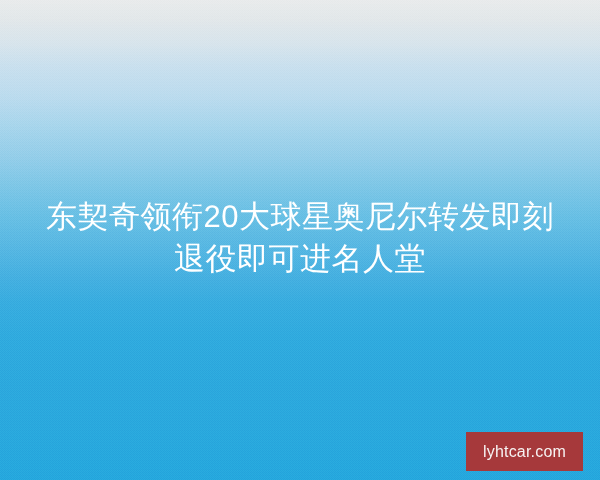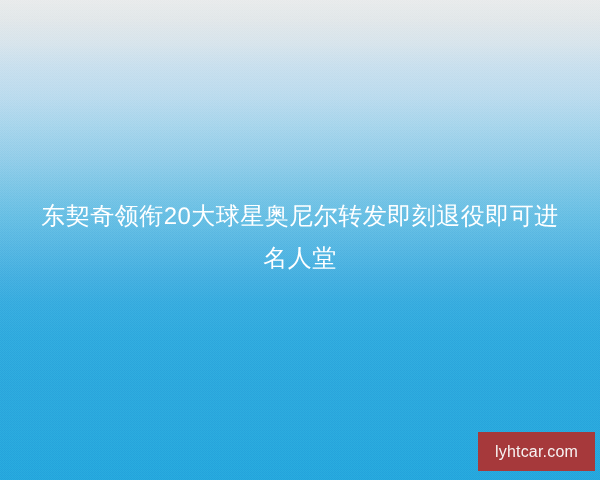--- a/index.html
+++ b/index.html
@@ -62,34 +62,34 @@
   }
 
   
   #headline {
     position: absolute;
     left: 0;
     right: 0;
     top: 196px;
     text-align: center;
     color: #ffffff;
-    font-size: 24px;
+    font-size: 31px;
     line-height: 42px;
     letter-spacing: 0.5px;
     font-weight: 400;
     padding: 0 36px;
     box-sizing: border-box;
     white-space: pre-wrap;
     text-rendering: geometricPrecision;
   }
 
   
   #watermark {
     position: absolute;
-    left: 478px;
+    left: 466px;
     top: 432px;
     width: 117px;
     height: 39px;
     background: #a6393b;
     display: flex;
     align-items: center;
     justify-content: center;
   }
   #watermark-label {
     color: #f7f3f3;

